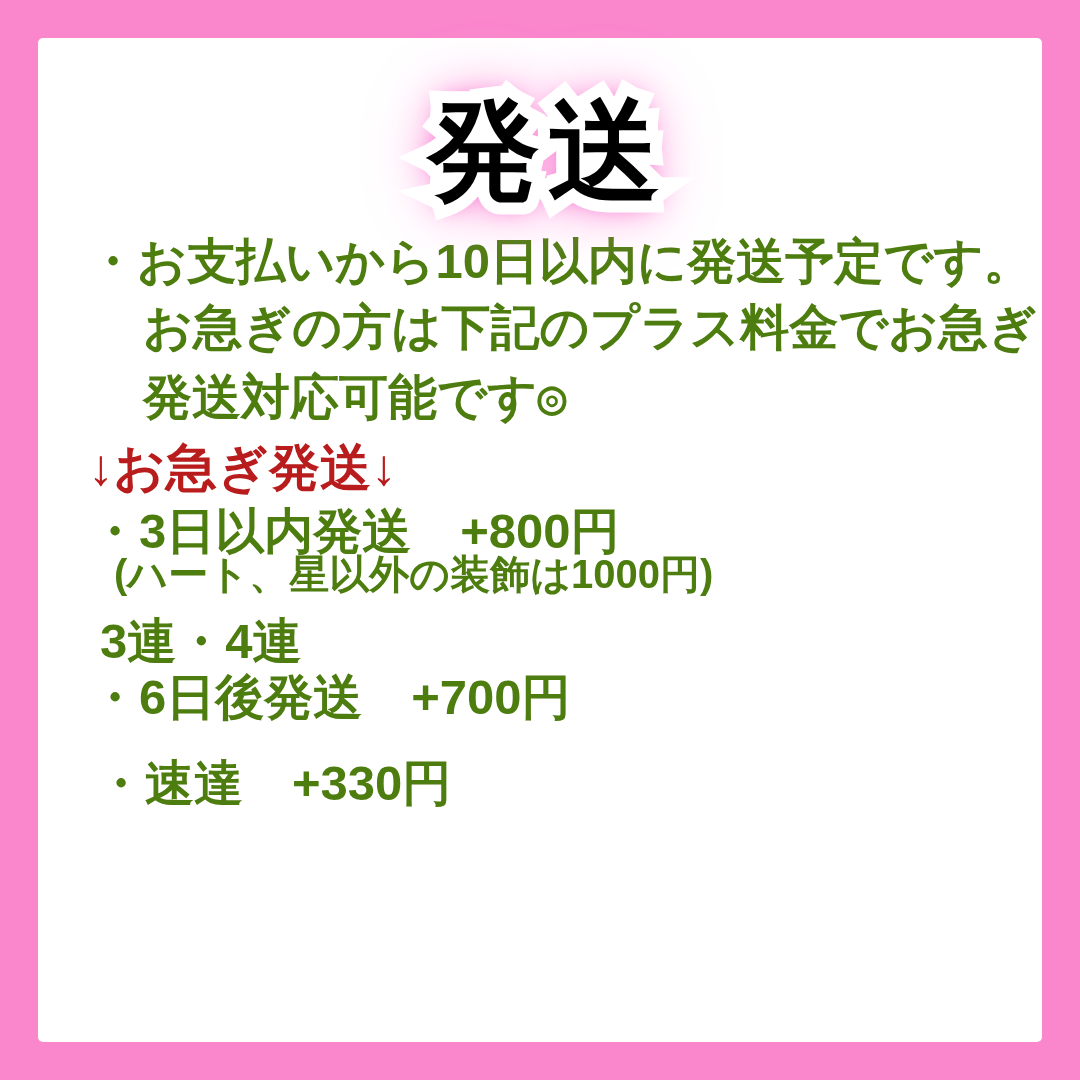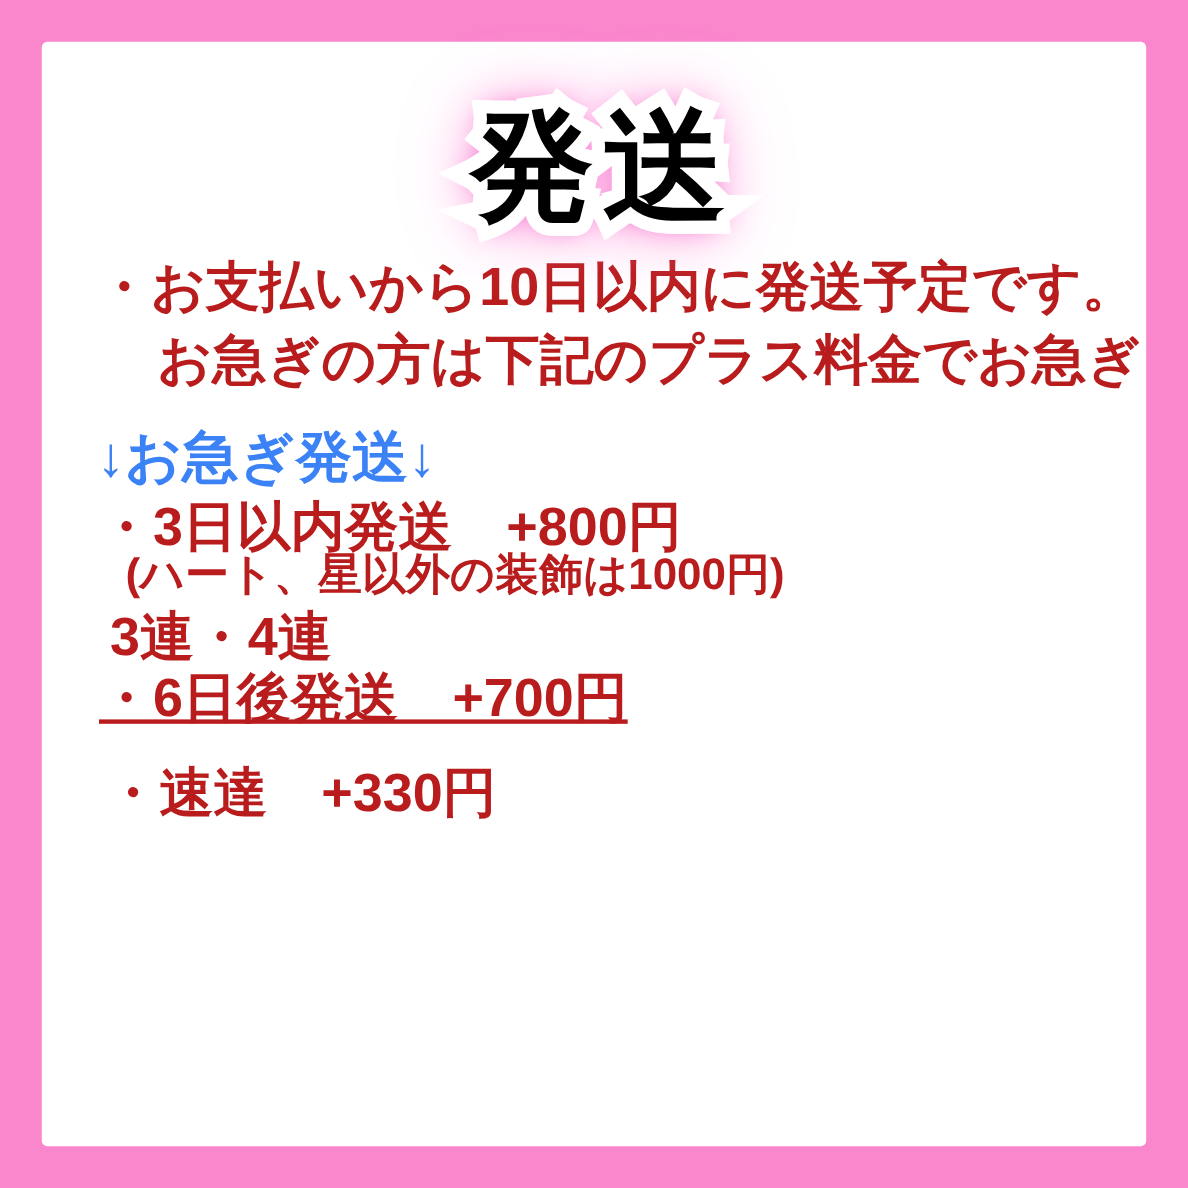--- a/index.html
+++ b/index.html
@@ -72,55 +72,56 @@
   }
   .title-main {
     position: relative;
     color: #000000;
   }
 
   
   .line {
     font-weight: 900;
     font-size: 49px;
-    color: #b91c1c;
+    color: #4d7c0f;
     white-space: nowrap;
     letter-spacing: 0;
   }
   .intro-line      { line-height: 70px; }
   .intro-indent    { padding-left: 55px; font-family: Liberation Mono, monospace; }
-  .express-header  { color: #3b82f6; font-size: 51px; line-height: 64px; margin-top: 18px; }
+  .express-header  { color: #b91c1c; font-size: 51px; line-height: 64px; }
   .sec-heading     { line-height: 62px; padding-left: 12px; }
   .opt             { line-height: 62px; padding-left: 2px; }
   .note            { line-height: 44px; padding-left: 26px; font-size: 40px; }
   .m-note-1        { margin-top: -10px; }
   .m-opt-slow-1    { margin-top: -6px; }
-  .m-heading-2     { margin-top: 4px; }
+  .m-heading-2     { margin-top: 14px; }
   .m-opt-fast-2    { margin-top: -2px; }
   .m-note-2        { margin-top: -6px; }
-  .m-opt-slow-2    { margin-top: -6px; text-decoration: underline; }
+  .m-opt-slow-2    { margin-top: -6px; }
   .mail-line       { margin-top: 24px; padding-left: 8px; line-height: 62px; }
 </style>
 </head>
 <body>
 
 <div class="frame">
   <div class="panel">
     <div class="content">
 
       <div class="title-wrap">
         <span class="title-stack">
           <span class="title-layer title-glow" aria-hidden="true">発送</span>
           <span class="title-layer title-outline" aria-hidden="true">発送</span>
           <span class="title-layer title-main">発送</span>
         </span>
       </div>
 
       <div class="line intro-line">・お支払いから10日以内に発送予定です。</div>
       <div class="line intro-line intro-indent">お急ぎの方は下記のプラス料金でお急ぎ</div>
+      <div class="line intro-line intro-indent">発送対応可能です◎</div>
 
       <div class="line express-header">↓お急ぎ発送↓</div>
 
       <div class="line opt">・3日以内発送　+800円</div>
       <div class="line note m-note-1">(ハート、星以外の装飾は1000円)</div>
 
       <div class="line sec-heading m-heading-2">3連・4連</div>
       <div class="line opt m-opt-slow-2">・6日後発送　+700円</div>
 
       <div class="line mail-line">・速達　+330円</div>

